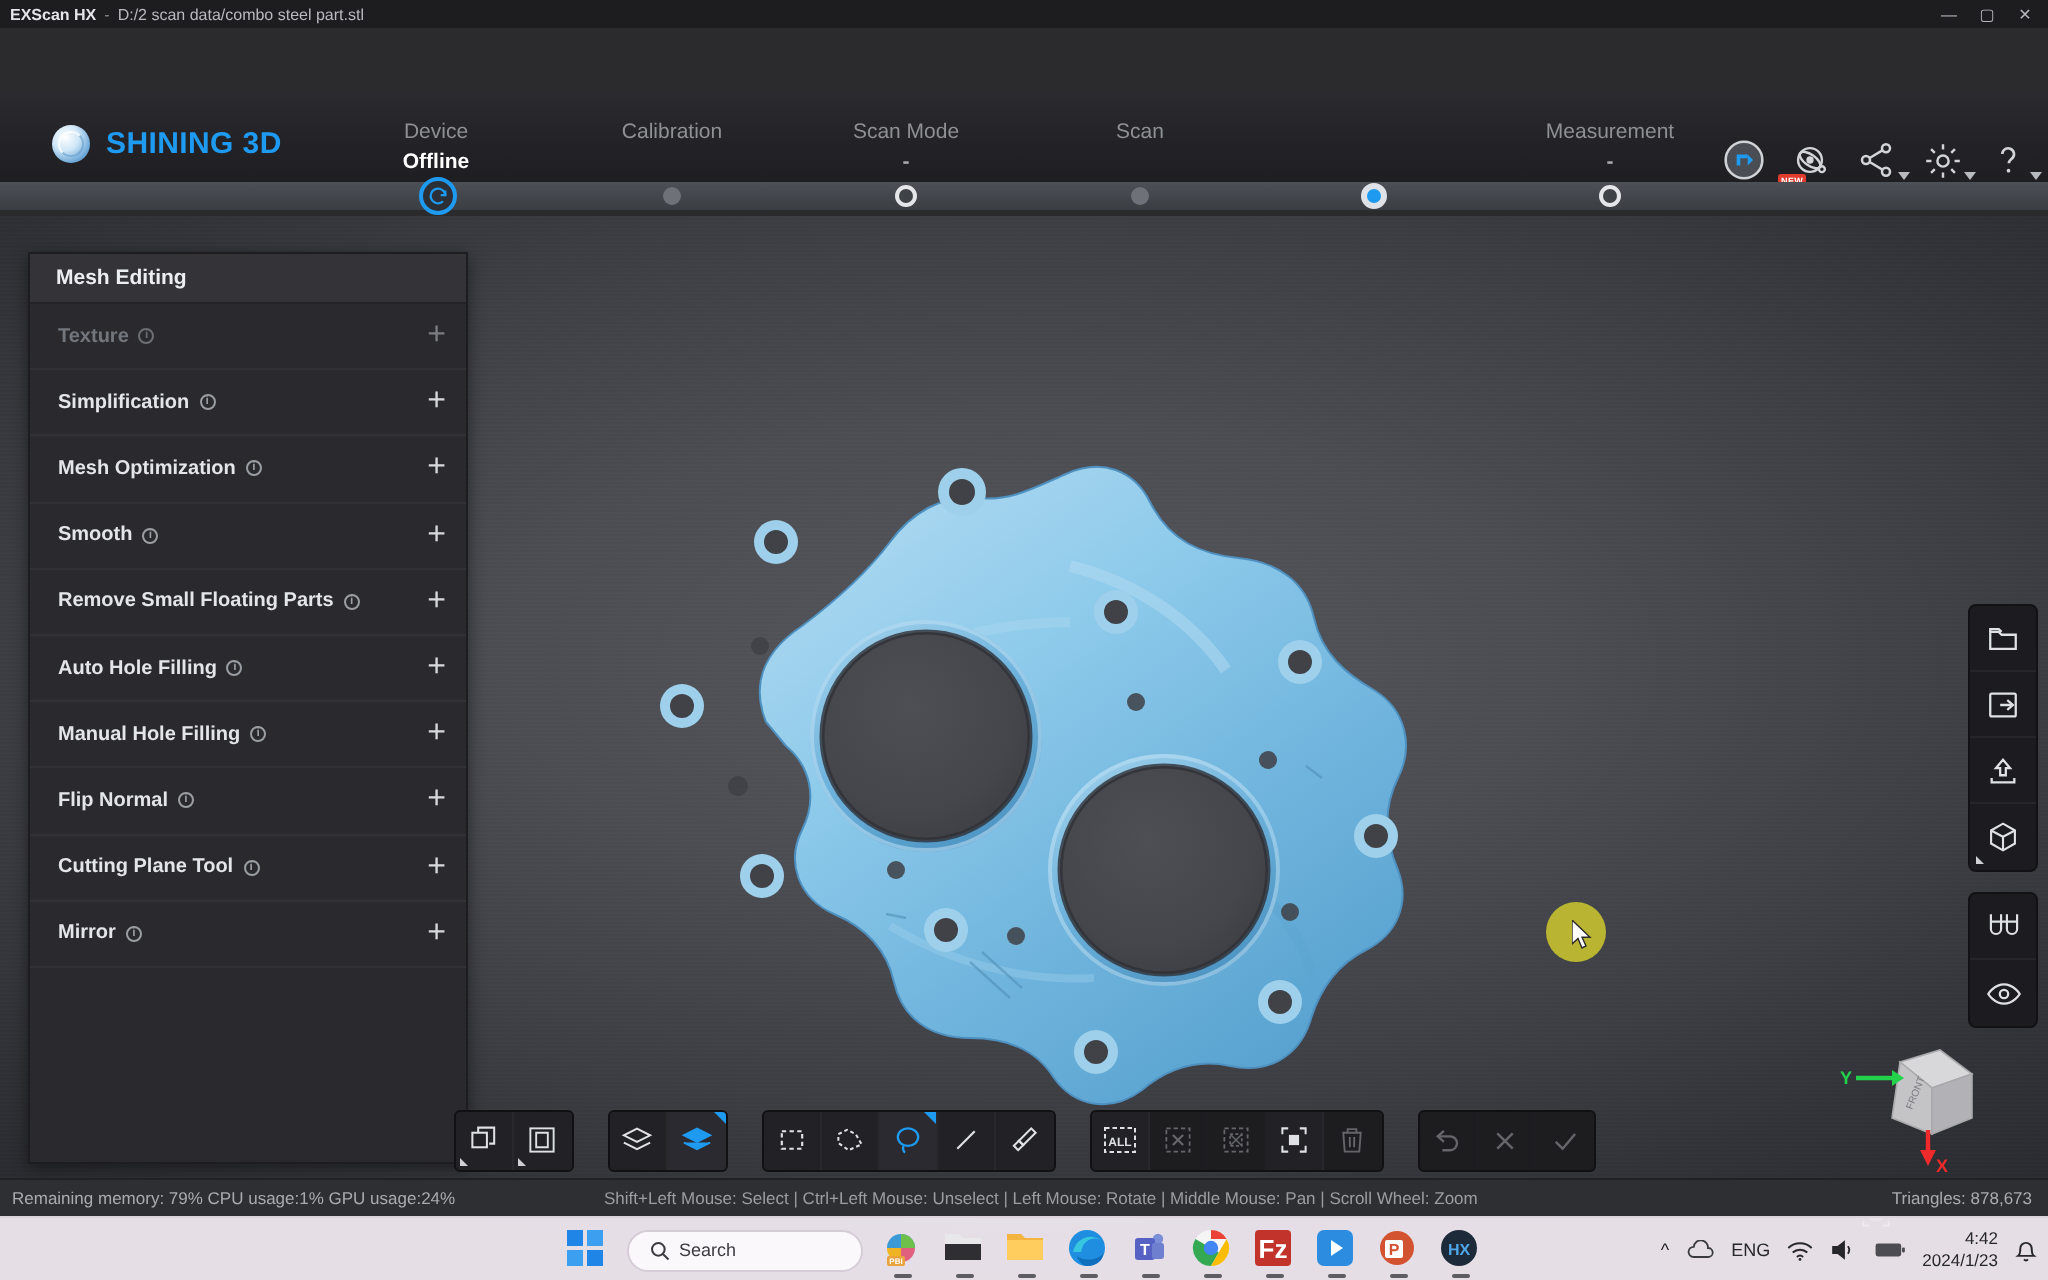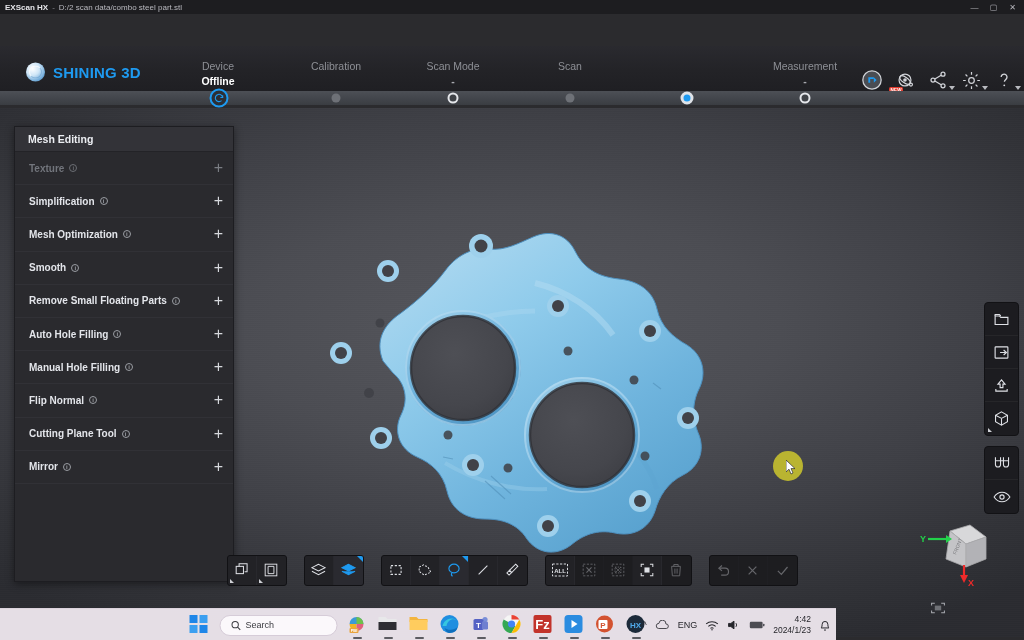--- a/index.html
+++ b/index.html
@@ -178,21 +178,21 @@
     position: absolute; bottom: 32px; left: 0; width: 1024px; height: 19px;
     background: #2e2f33; border-top: 1px solid #212125;
     display: flex; align-items: center; font-size: 8.5px; color: #a9abb1;
   }
   .st-left { position:absolute; left: 6px; }
   .st-mid  { position:absolute; left: 302px; color:#9b9da3; }
   .st-right{ position:absolute; right: 8px; }
 
   
   .taskbar {
-    position: absolute; bottom: 0; left: 0; width: 836px; height: 32px;
+    position: absolute; bottom: 0; left: 0; width: 1024px; height: 32px;
     background: rgba(243,236,243,.93);
     border-top: 1px solid #dcd3dd;
   }
   .tb-center { position:absolute; left: 50%; top: 0; transform: translateX(-50%);
     height: 32px; display: flex; align-items: center; gap: 9px; }
   .tb-ico { width: 22px; height: 22px; position: relative; cursor: pointer; border-radius: 3px; }
   .tb-ico.run::after { content:""; position:absolute; left:50%; bottom:-3px; transform:translateX(-50%);
     width: 9px; height: 2px; border-radius:1px; background:#5c5c62; }
   .tb-search {
     width: 118px; height: 21px; border-radius: 11px; background: #fbf8fb; border: 1px solid #d6ccd8;
@@ -722,20 +722,25 @@
         </svg>
       </div>
       <div class="bbtn dis">
         <svg width="17" height="17" viewBox="0 0 22 22" fill="none" stroke="#dfe1e6" stroke-width="1.6">
           <path d="M5 11.5l4.5 4.5L17.5 6.5"></path>
         </svg>
       </div>
     </div>
   </div>
 
+  <div class="statusbar">
+    <span class="st-left">Remaining memory: 79% CPU usage:1%  GPU usage:24%</span>
+    <span class="st-mid">Shift+Left Mouse: Select | Ctrl+Left Mouse: Unselect | Left Mouse: Rotate | Middle Mouse: Pan | Scroll Wheel: Zoom</span>
+    <span class="st-right">Triangles: 878,673</span>
+  </div>
 
   <div class="taskbar">
     <div class="tb-center">
 
       <div class="tb-ico">
         <svg width="20" height="20" viewBox="0 0 20 20">
           <rect x="1" y="1" width="8" height="8" fill="#1f86e8"></rect>
             <rect x="11" y="1" width="8" height="8" fill="#3c9ff0"></rect>
           <rect x="1" y="11" width="8" height="8" fill="#3c9ff0"></rect>
             <rect x="11" y="11" width="8" height="8" fill="#1f86e8"></rect>

